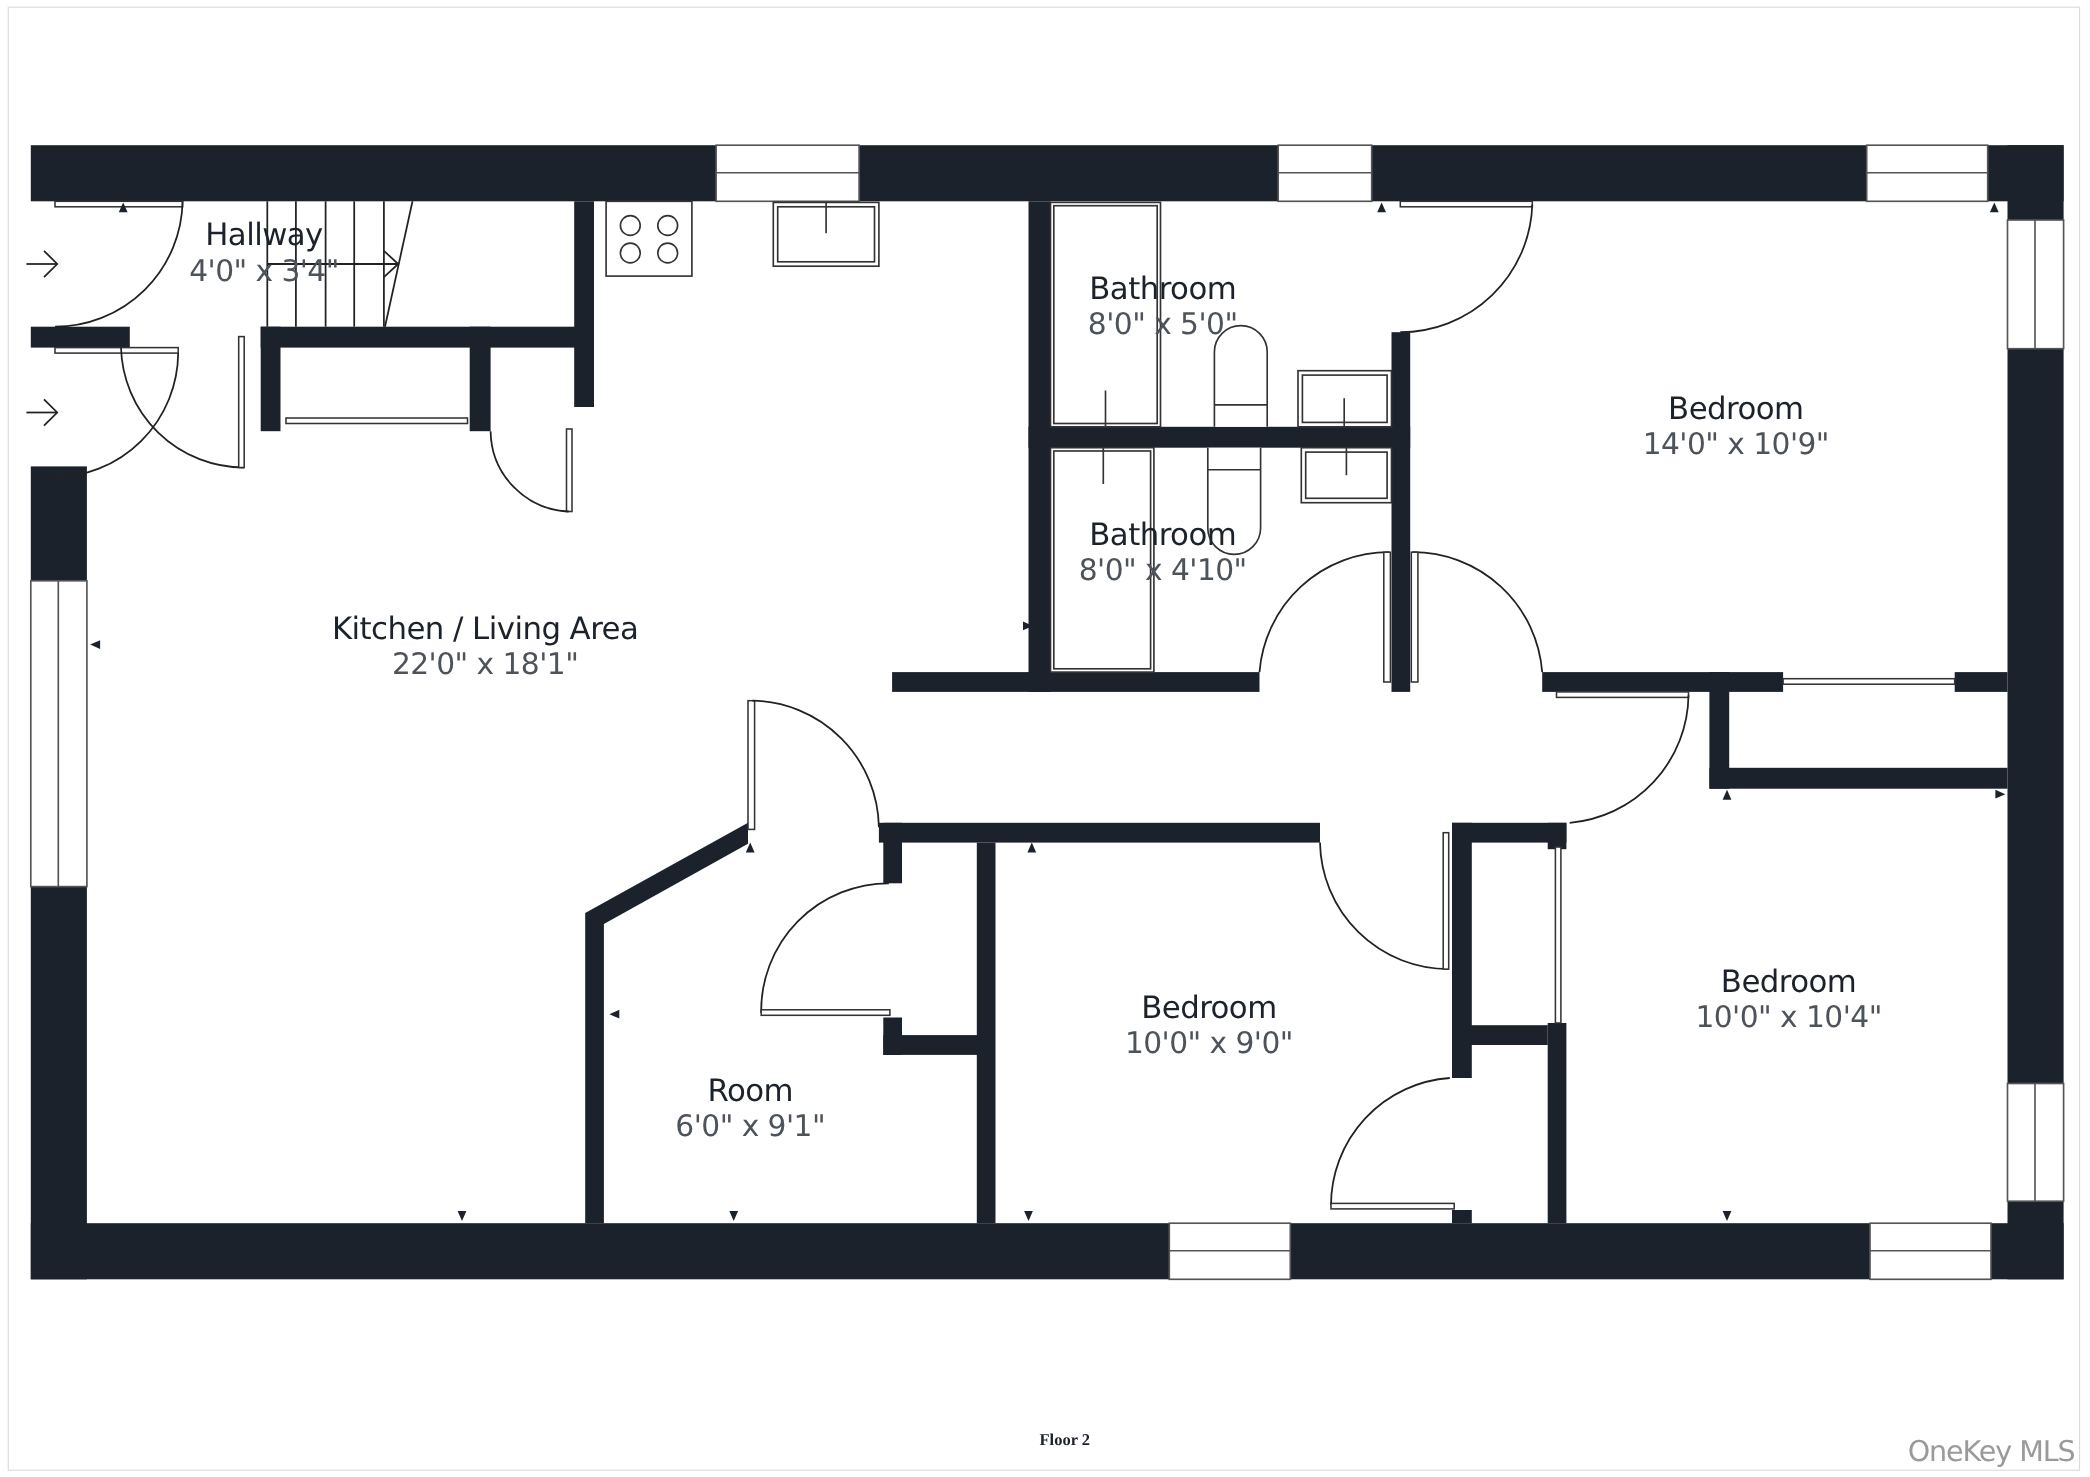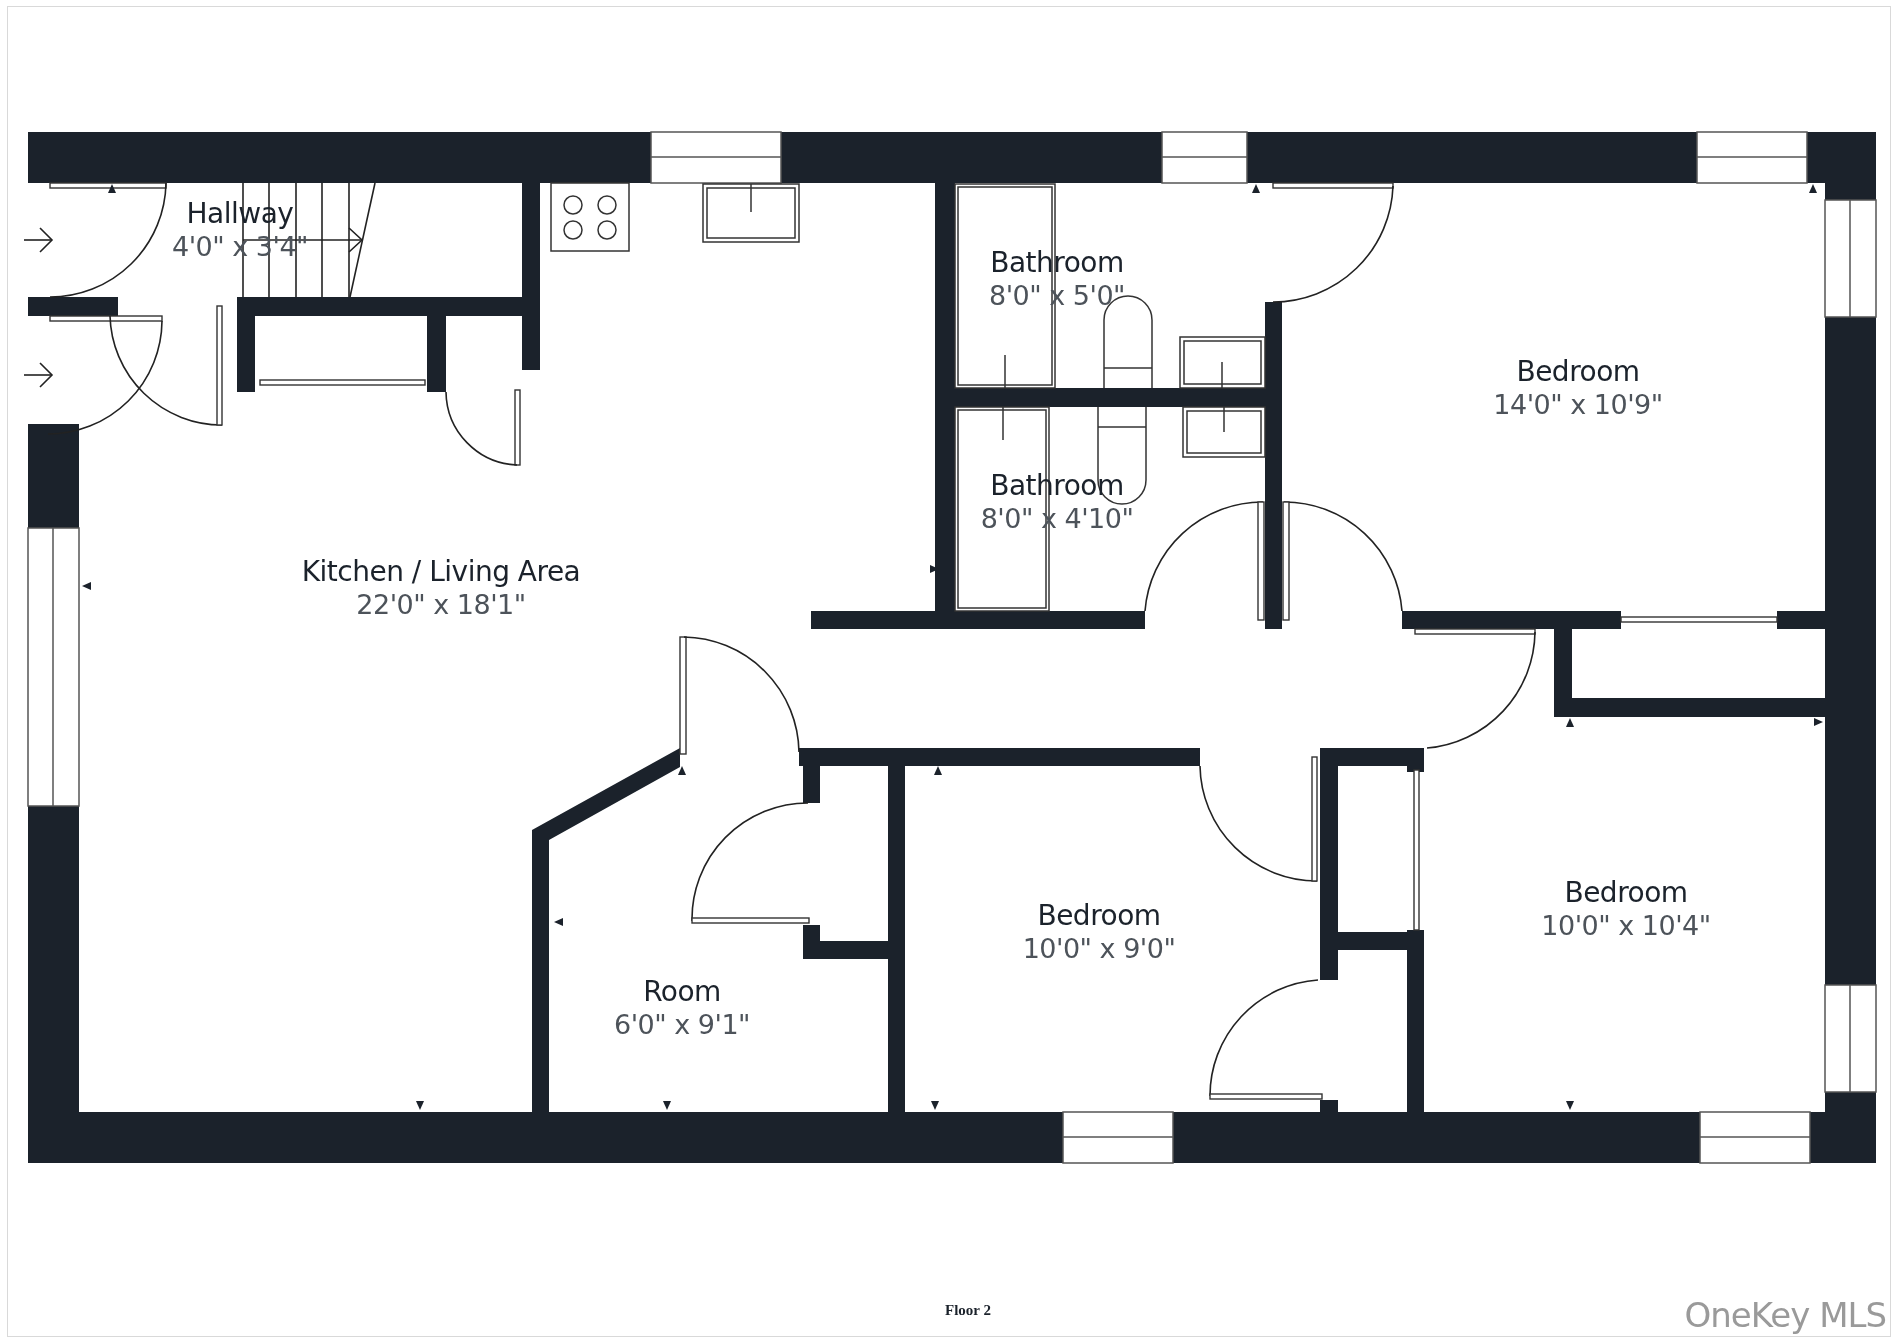--- a/index.html
+++ b/index.html
@@ -8,21 +8,21 @@
   svg.plan { position:absolute; left:0; top:0; }
   .wall { fill:#1b222b; }
   .win { fill:#ffffff; stroke:#555; stroke-width:1.5; }
   .thin { fill:none; stroke:#222; stroke-width:1.6; }
   .leaf { fill:#fff; stroke:#333; stroke-width:1.4; }
   .mark { fill:#1b222b; }
   .label { position:absolute; transform:translateX(-50%); text-align:center; white-space:nowrap; }
   .room-name { font-family:"DejaVu Sans", sans-serif; font-weight:normal; font-size:28px; color:#1b222b; line-height:32px; letter-spacing:-0.5px; }
   .room-dim { font-family:"DejaVu Sans", sans-serif; font-size:27px; color:#4d535a; line-height:34px; letter-spacing:-0.5px; }
   .floor-label { position:absolute; left:968px; top:1302px; transform:translateX(-50%); font-family:Liberation Serif, serif; font-weight:bold; font-size:15px; color:#1b222b; }
-  .watermark { position:absolute; right:14px; bottom:8px; font-family:"DejaVu Sans", sans-serif; font-size:34px; color:#9a9a9a; letter-spacing:-1px; }
+  .watermark { position:absolute; right:14px; bottom:8px; font-family:"DejaVu Sans", sans-serif; font-size:26px; color:#9a9a9a; letter-spacing:-1px; }
 </style>
 </head>
 <body>
 
 <div class="frame"></div>
 
 <svg class="plan" width="1900" height="1343" viewBox="0 0 1900 1343">
 
   <g>
 

